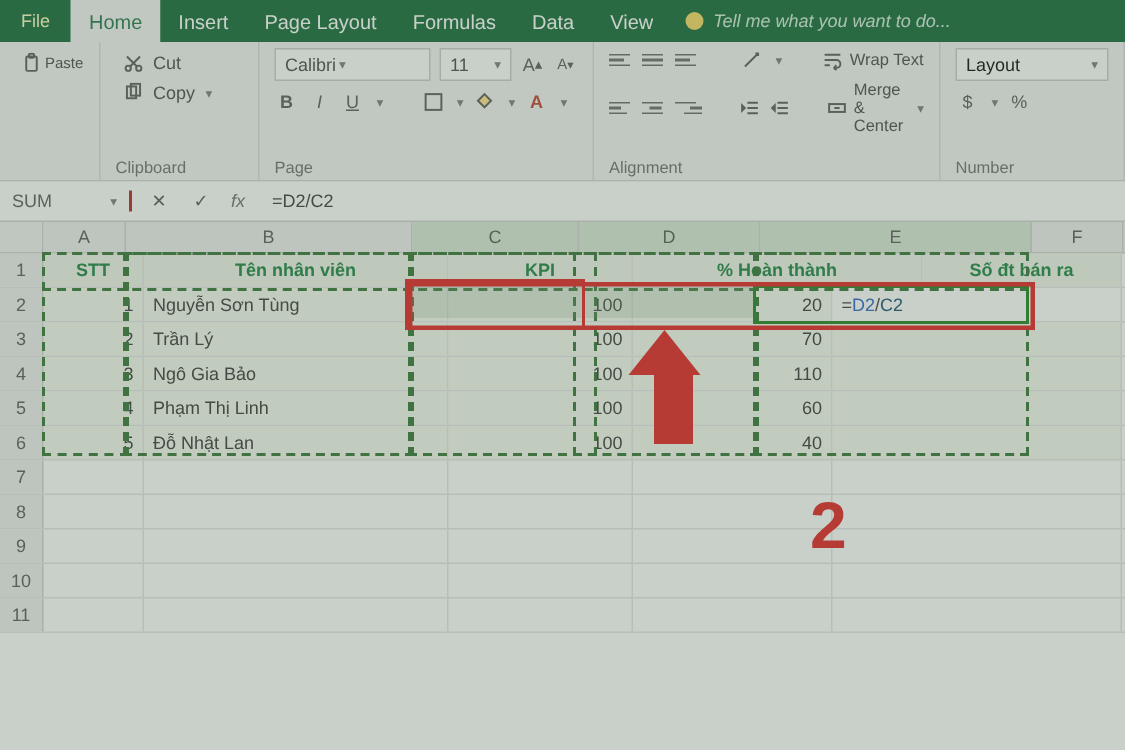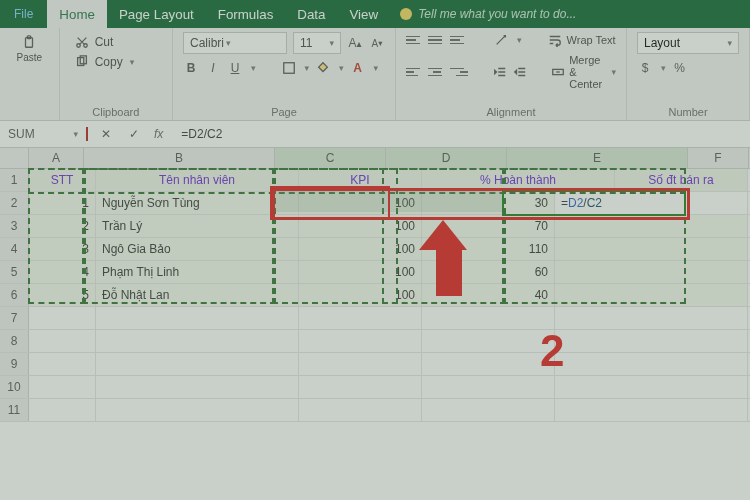--- a/index.html
+++ b/index.html
@@ -1,30 +1,30 @@
 <!DOCTYPE html>
 <html><head>
 <meta charset="utf-8">
 <style>
   html,body{margin:0;padding:0;font-family:"Segoe UI",Arial,sans-serif;font-size:12px;background:#fff;overflow:hidden}
   .app{position:relative;width:750px;height:500px;background:#fff}
   .overlay{position:absolute;inset:0;background:rgba(100,120,100,.35);pointer-events:none;z-index:80}
 
   
   .tabs{display:flex;align-items:stretch;height:28px;background:#0a6332;color:#fff;font-size:12px}
-  .file-tab{background:#0a6332;color:#7dd3fc;padding:0 14px;display:flex;align-items:center}
+  .file-tab{background:#0a6332;color:#fef9c3;padding:0 14px;display:flex;align-items:center}
   .tab{background:#0a6332;color:#fff;padding:0 12px;display:flex;align-items:center;border:none;cursor:pointer}
   .tab.active{background:#f3f3f3;color:#1e7245}
   .tell{display:flex;align-items:center;gap:6px;padding:0 10px;color:#cfe9d9;font-style:italic}
   .bulb{width:12px;height:12px;border-radius:50%;background:#f5d860;display:inline-block}
 
   
   .ribbon{display:flex;height:92px;background:#f3f3f3;border-bottom:1px solid #cfcfcf}
   .group{border-right:1px solid #d9d9d9;padding:4px 10px 2px;display:flex;flex-direction:column;justify-content:space-between}
-  .group-label{text-align:center;color:#6a6a6a;font-size:11px;padding-top:1px}
+  .group-label{text-align:left;color:#6a6a6a;font-size:11px;padding-top:1px}
   .grow{flex:1}
   .btn{display:flex;align-items:center;gap:5px;color:#444;padding:2px 4px;cursor:pointer}
   .dd{font-size:9px;color:#777;margin-left:2px}
   .sep-v{width:1px;background:#d9d9d9;margin:4px 6px}
   .row{display:flex;align-items:center;gap:6px}
   .fontbox,.sizebox{border:1px solid #c9c9c9;background:#fff;height:20px;display:flex;align-items:center;padding:0 6px;color:#444}
   .fontbox{width:90px}.sizebox{width:34px;justify-content:space-between}
   .ic{width:16px;height:16px;display:inline-flex;align-items:center;justify-content:center;color:#555}
   .ic svg{width:14px;height:14px;stroke:#555;fill:none;stroke-width:1.5}
   .bold{font-weight:700}.ital{font-style:italic}.und{text-decoration:underline}
@@ -48,21 +48,21 @@
   .ch{border-right:1px solid #d0d0d0;display:flex;align-items:center;justify-content:center;color:#555;background:#efefef}
   .chA{width:54px}.chB{width:190px}.chC{width:110px}.chD{width:120px}.chE{width:180px}.chF{width:60px}
   .ch.sel{background:#d7e6d7}
 
   .rows{}
   .gr{display:flex;height:22px;border-bottom:1px solid #e3e3e3}
   .rh{width:28px;border-right:1px solid #d0d0d0;background:#efefef;display:flex;align-items:center;justify-content:center;color:#555}
   .c{border-right:1px solid #e3e3e3;padding:0 6px;display:flex;align-items:center;white-space:nowrap;overflow:hidden}
   .cA{width:54px;justify-content:flex-end}.cB{width:190px}.cC{width:110px;justify-content:flex-end}.cD{width:120px;justify-content:flex-end}.cE{width:180px}
 
-  .hdr-row .c{background:#eef3ea;font-weight:400;justify-content:center;color:#6d28d9}
+  .hdr-row .c{background:#eef3ea;font-weight:700;justify-content:center;color:#15803d}
   .data-row .c{background:#f3f7ef;color:#333}
 
   
   .dash{position:absolute;border:2px dashed #2f6f2f;pointer-events:none}
   .dash.a{left:28px;top:20px;width:54px;height:132px}        
   .dash.b{left:82px;top:20px;width:190px;height:132px}       
   .dash.c{left:272px;top:20px;width:110px;height:132px}
   .dash.d{left:382px;top:20px;width:120px;height:132px}
   .dash.e{left:502px;top:20px;width:180px;height:132px}
   .dash.row1{left:28px;top:20px;width:654px;height:22px}
@@ -86,33 +86,34 @@
   .active-cell{position:absolute;left:502px;top:42px;width:180px;height:22px;border:2px solid #1a7f1a;z-index:30;pointer-events:none}
   .sel-row{position:absolute;left:272px;top:42px;width:230px;height:22px;background:rgba(120,160,120,.2);pointer-events:none}
 </style>
 </head>
 <body>
 <div class="app">
 
 <div class="tabs">
   <div class="file-tab">File</div>
   <button class="tab active">Home</button>
+  <button class="tab">Insert</button>
   <button class="tab">Page Layout</button>
   <button class="tab">Formulas</button>
   <button class="tab">Data</button>
   <button class="tab">View</button>
   <div class="tell">
     <span class="bulb"></span>
     <span>Tell me what you want to do...</span>
   </div>
 </div>
 
 <div class="ribbon">
   <div class="group" style="width:46px">
-    <div class="btn" style="flex-direction:column;gap:2px">
+    <div class="btn" style="flex-direction:row;gap:2px">
       <span class="ic">
             <svg viewBox="0 0 16 16">
               <rect x="4" y="3" width="8" height="11" rx="1"></rect>
               <rect x="6" y="1" width="4" height="3" rx="1"></rect>
             </svg>
           </span>
       <span style="font-size:10px">Paste</span>
     </div>
     <div></div>
   </div>
@@ -312,21 +313,21 @@
       <div class="c cC">KPI</div>
       <div class="c cE">% Hoàn thành</div>
       <div class="c cD">Số đt bán ra</div>
     </div>
 
     <div class="gr data-row">
       <div class="rh">2</div>
       <div class="c cA">1</div>
       <div class="c cB" style="justify-content:flex-start">Nguyễn Sơn Tùng</div>
       <div class="c cC">100</div>
-      <div class="c cD">30</div>
+      <div class="c cD">20</div>
       <div class="c cE" style="background:#fff">
         <span class="eq">=</span>
             <span class="refD">D2</span>
             <span class="slash">/</span>
             <span class="refC">C2</span>
       </div>
     </div>
 
     <div class="gr data-row">
       <div class="rh">3</div>

